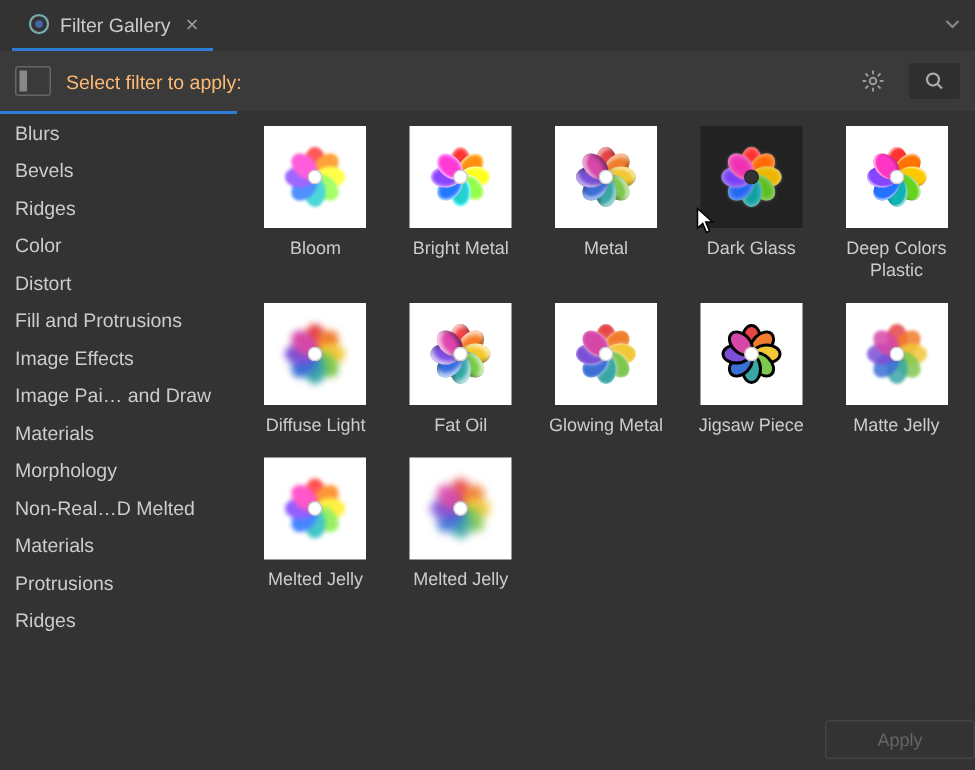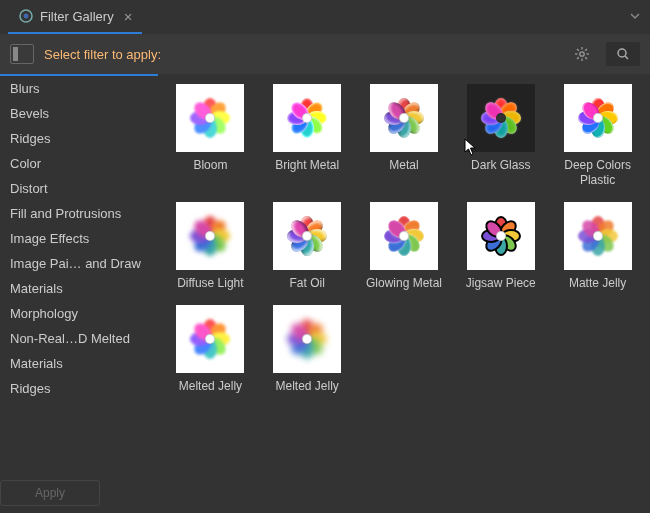--- a/index.html
+++ b/index.html
@@ -22,21 +22,21 @@
 .sidebar { width: 158px; background: #333; overflow-y: auto; border-top: 2px solid #2e7cd6; }
 .sidebar-item { padding: 5px 10px; color: #ccc; cursor: pointer; font-size: 13px; white-space: nowrap; overflow: hidden; text-overflow: ellipsis; }
 .sidebar-item.selected { background: #2e7cd6; color: #fff; }
 
 .grid-wrap { flex: 1; overflow-y: auto; padding: 10px 6px; background: #333; position: relative; }
 .grid { display: grid; grid-template-columns: repeat(5, 1fr); gap: 14px 4px; }
 .filter-item { display: flex; flex-direction: column; align-items: center; gap: 6px; cursor: pointer; }
 .thumb { width: 68px; height: 68px; background: #fff; display: flex; align-items: center; justify-content: center; }
 .filter-label { font-size: 12px; color: #ccc; text-align: center; line-height: 1.25; max-width: 82px; }
 
-.footer { height: 40px; display: flex; align-items: center; justify-content: flex-start; background: #333; }
+.footer { height: 40px; display: flex; align-items: center; justify-content: flex-end; background: #333; }
 .apply-btn { width: 100px; height: 26px; border: 1px solid #444; background: transparent; color: #666; border-radius: 3px; font-size: 12px; }
 
 
 .flower { position: relative; width: 48px; height: 48px; }
 .petal { position: absolute; left: 50%; top: 50%; width: 14px; height: 20px; border-radius: 50% 50% 50% 50%; transform-origin: 50% 100%; }
 .center { position: absolute; left: 50%; top: 50%; width: 10px; height: 10px; border-radius: 50%; background: #fff; transform: translate(-50%,-50%); border: 1px solid rgba(0,0,0,.2); }
 
 
 .v-bloom .petal { filter: blur(1px) brightness(1.3); }
 .v-brightmetal .petal { filter: contrast(1.4) brightness(1.15); box-shadow: inset 0 0 3px rgba(255,255,255,.9); }
@@ -114,20 +114,21 @@
       <div class="sidebar-item">Ridges</div>
       <div class="sidebar-item">Color</div>
       <div class="sidebar-item">Distort</div>
       <div class="sidebar-item">Fill and Protrusions</div>
       <div class="sidebar-item">Image Effects</div>
       <div class="sidebar-item">Image Pai… and Draw</div>
       <div class="sidebar-item">Materials</div>
       <div class="sidebar-item">Morphology</div>
       <div class="sidebar-item">Non-Real…D Melted</div>
       <div class="sidebar-item">Materials</div>
+      <div class="sidebar-item">Protrusions</div>
       <div class="sidebar-item">Ridges</div>
     </div>
   <div class="grid-wrap">
     <div class="grid" id="grid">
         <div class="filter-item">
           <div class="thumb v-bloom">
             <div class="flower">
               <div class="petal" style="background: rgb(230, 69, 69); transform: translate(-50%, -100%) rotate(0deg);"></div>
               <div class="petal" style="background: rgb(240, 125, 46); transform: translate(-50%, -100%) rotate(45deg);"></div>
               <div class="petal" style="background: rgb(242, 200, 56); transform: translate(-50%, -100%) rotate(90deg);"></div>

